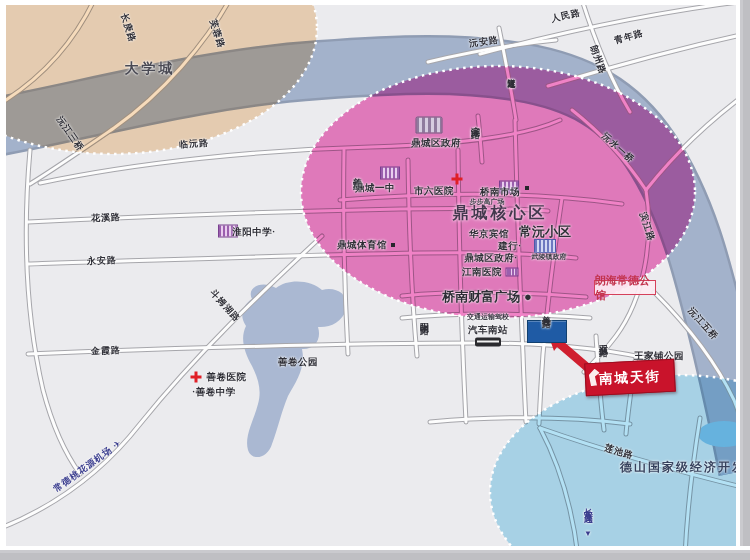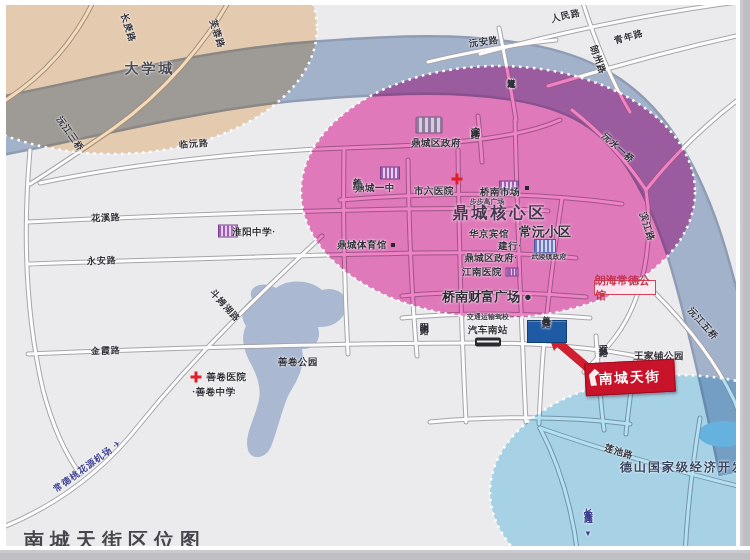--- a/index.html
+++ b/index.html
@@ -202,20 +202,19 @@
       </div>
 
     <div class="site"></div>
 
     <div class="landmark">朗海常德公馆</div>
 
     <div class="logo">
       <span>南城天街</span>
     </div>
 
-    <div class="map-title">南城天街区位图</div>
   </div>
 
   <div class="fr fr-left"></div>
   <div class="fr fr-top"></div>
   <div class="fr fr-right"></div>
   <div class="fr fr-bottom"></div>
 </div>
 
 </body></html>

